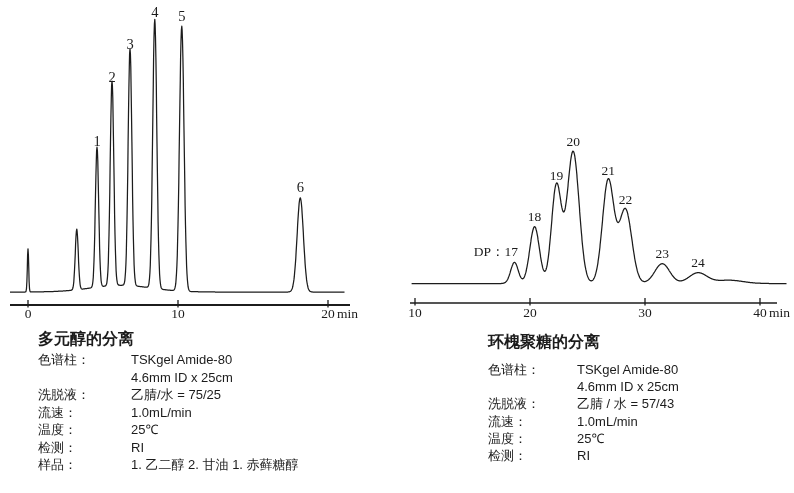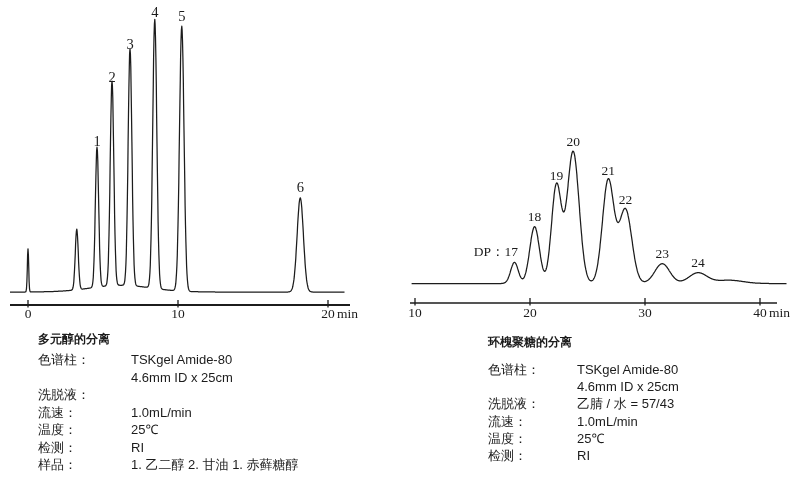--- a/index.html
+++ b/index.html
@@ -4,21 +4,21 @@
 <style>
   html,body{margin:0;padding:0;background:#ffffff;}
   .page{
     position:relative;width:794px;height:493px;background:#ffffff;
     font-family:"Liberation Sans",sans-serif;color:#1c1c1c;overflow:hidden;
   }
   svg{position:absolute;overflow:visible;}
   #chart-left{left:0;top:0;}
   #chart-right{left:397px;top:125px;}
   .panel{position:absolute;font-size:13px;line-height:17.5px;}
-  .panel-title{font-weight:bold;font-size:12px;line-height:16px;}
+  .panel-title{font-weight:bold;font-size:16px;line-height:16px;}
   .panel-left{left:38px;top:331px;}
   .panel-left .panel-title{margin-bottom:4px;}
   .panel-right{left:488px;top:334px;}
   .panel-right .panel-title{margin-bottom:11px;}
   .panel-right .cond-row{line-height:17.2px;}
   .cond-row{display:flex;}
   .cond-label{flex:none;}
   .panel-left .cond-label{width:93px;}
   .panel-right .cond-label{width:89px;}
   .cond-value{white-space:pre;}
@@ -74,20 +74,21 @@
     <div class="cond-row">
       <span class="cond-label">色谱柱：</span>
       <span class="cond-value">TSKgel Amide-80</span>
     </div>
     <div class="cond-row">
       <span class="cond-label"></span>
       <span class="cond-value">4.6mm ID x 25cm</span>
     </div>
     <div class="cond-row">
       <span class="cond-label">洗脱液：</span>
+      <span class="cond-value">乙腈/水 = 75/25</span>
     </div>
     <div class="cond-row">
       <span class="cond-label">流速：</span>
       <span class="cond-value">1.0mL/min</span>
     </div>
     <div class="cond-row">
       <span class="cond-label">温度：</span>
       <span class="cond-value">25℃</span>
     </div>
     <div class="cond-row">

